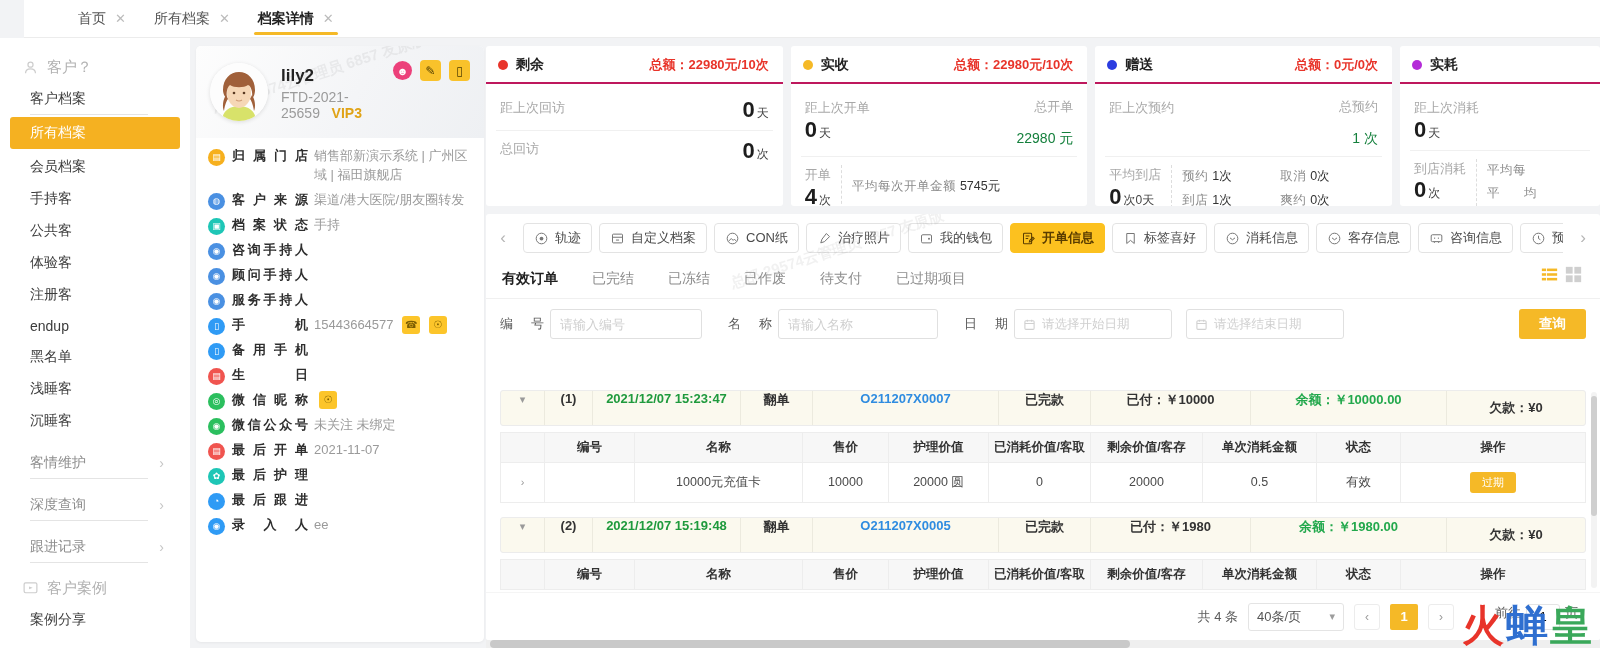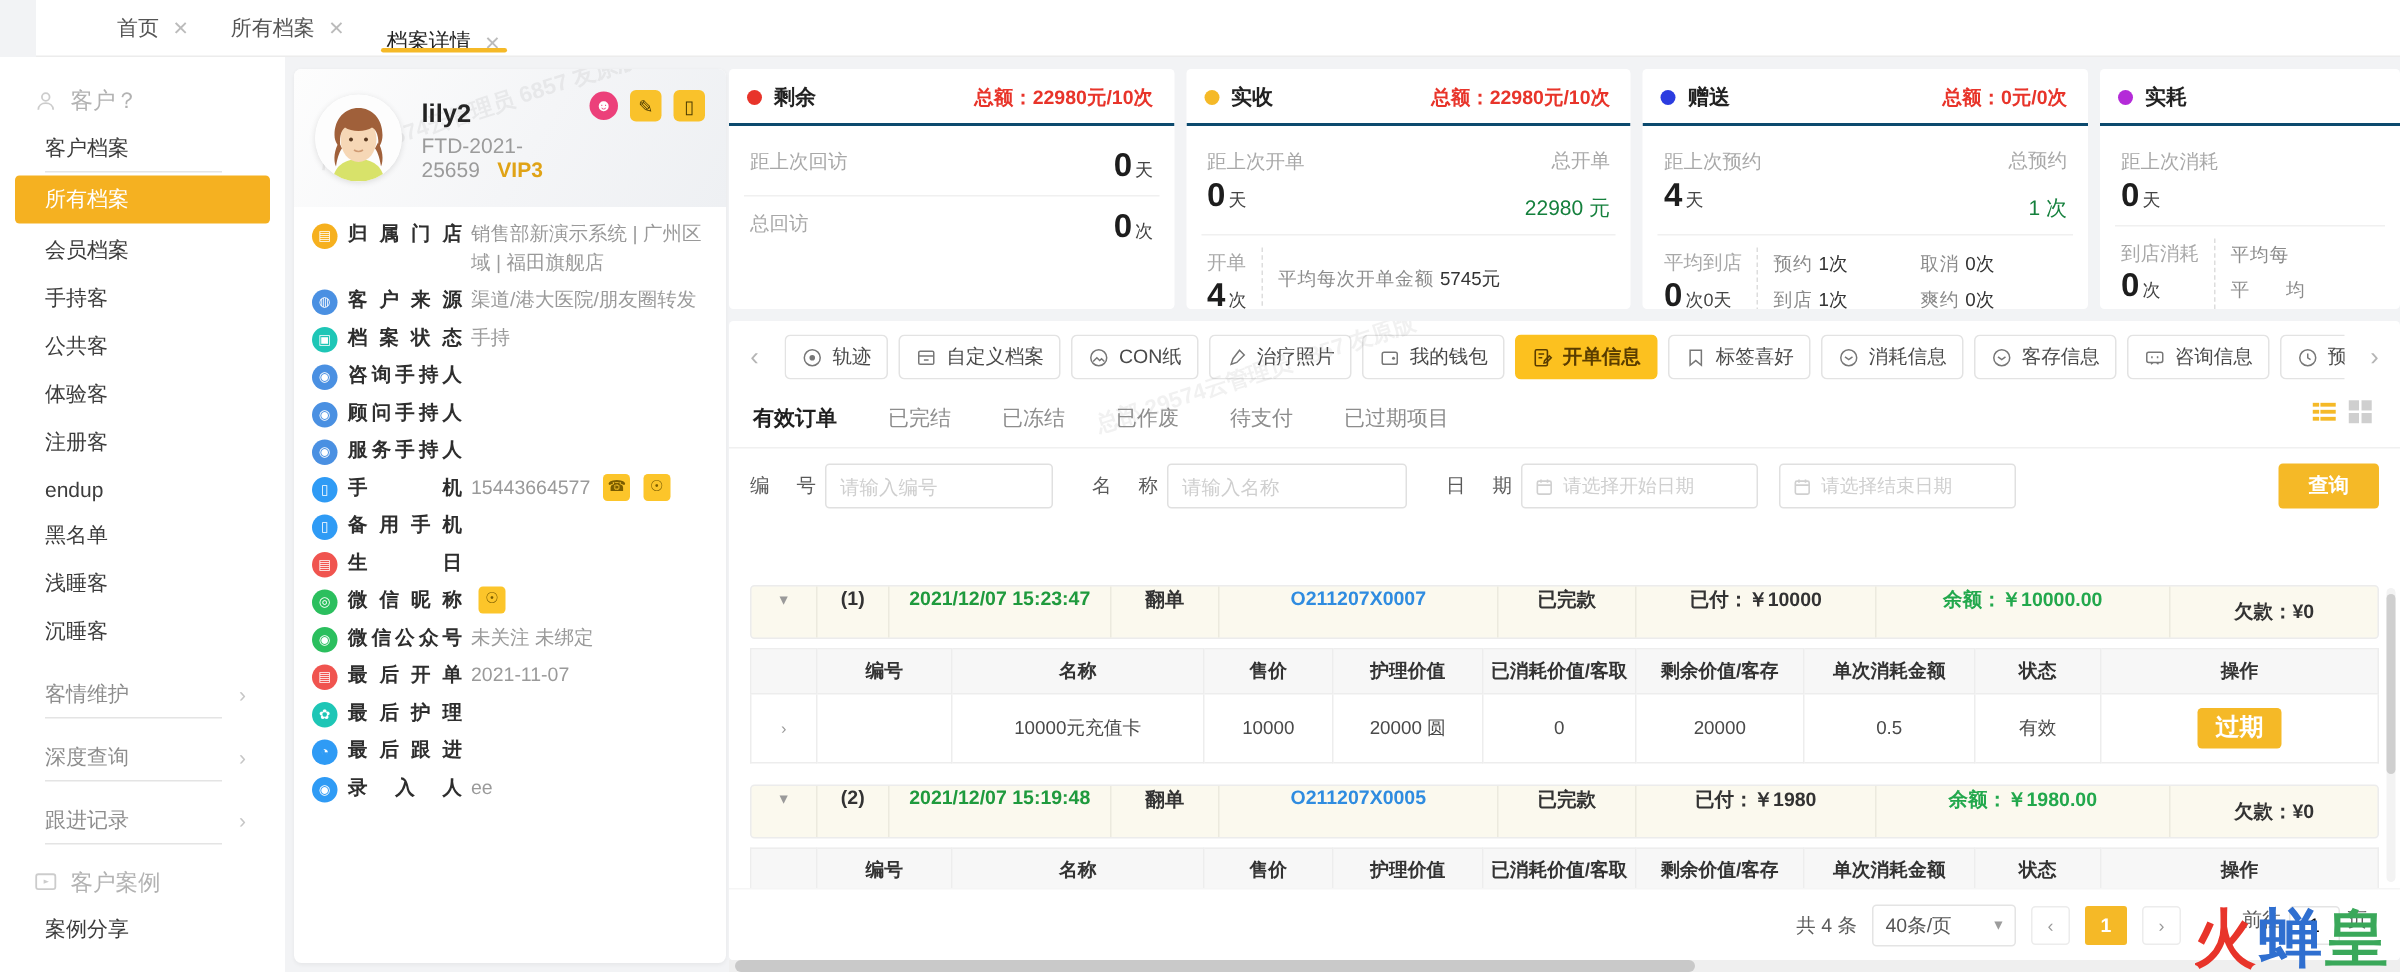--- a/index.html
+++ b/index.html
@@ -17,21 +17,21 @@
   
   .tabbar {
     height: 38px; background: #fff; display: flex; align-items: stretch;
     padding-left: 40px; border-bottom: 1px solid #ececec;
   }
   .tabbar .tab {
     display: flex; align-items: center; gap: 9px;
     padding: 0 14px; font-size: 14px; color: #555; cursor: pointer;
     position: relative;
   }
-  .tabbar .tab.active { color: #222; font-weight: 400; align-items: flex-end; }
+  .tabbar .tab.active { color: #222; font-weight: 700; }
   .tabbar .tab.active::after {
     content: ""; position: absolute; left: 10px; right: 10px; bottom: 2px;
     height: 3px; background: #f5b927; border-radius: 2px;
   }
   .tabbar .tab .x { color: #bbb; font-size: 13px; }
 
   
   .sidebar {
     position: absolute; left: 0; top: 38px; width: 190px; height: 610px;
     background: #fff; padding: 14px 0 0 0; overflow: hidden;
@@ -106,21 +106,21 @@
   }
 
   
   .stats { position: absolute; left: 486px; top: 46px; right: 0; height: 160px; display: flex; gap: 8px; }
   .stat {
     flex: 1; background: #fff; border-radius: 3px; padding: 0; overflow: hidden;
     min-width: 0; position: relative;
   }
   .stat-head {
     display: flex; align-items: center; justify-content: space-between;
-    padding: 10px 14px 8px 12px; border-bottom: 2px solid #0c4a6e;
+    padding: 10px 14px 8px 12px; border-bottom: 2px solid #be185d;
   }
   .stat-head .lft { display: flex; align-items: center; gap: 8px; font-size: 14px; font-weight: 700; color: #222; }
   .dot { width: 10px; height: 10px; border-radius: 50%; }
   .stat-head .amt { font-size: 13px; font-weight: 700; color: #e8342a; white-space: nowrap; }
   .stat-body { padding: 6px 10px; }
   .sb-row { padding: 8px 4px; display: flex; align-items: flex-start; justify-content: space-between; }
   .sb-row + .sb-row { border-top: 1px solid #f0f0f0; }
   .sb-l { flex: 1; min-width: 0; }
   .sb-cap { font-size: 13px; color: #a8a8a8; line-height: 1.5; white-space: nowrap; }
   .sb-val { font-size: 22px; font-weight: 700; color: #1d1d1d; line-height: 1.1; white-space: nowrap; }
@@ -211,21 +211,21 @@
   .itable { width: 100%; border-collapse: collapse; margin-top: 6px; font-size: 12.5px; }
   .itable th {
     background: #f7f7f7; border: 1px solid #ededed; font-weight: 700; color: #333;
     padding: 6px 3px; font-size: 12.5px; line-height: 1.35;
   }
   .itable td {
     border: 1px solid #ededed; padding: 9px 3px; text-align: center; color: #4a4a4a; background: #fff;
   }
   .tagbtn {
     display: inline-block; background: #f5b927; color: #fff; border-radius: 3px;
-    padding: 3px 12px; font-size: 16px; font-weight: 700; cursor: pointer;
+    padding: 3px 12px; font-size: 11px; font-weight: 400; cursor: pointer;
   }
 
   
   .footer {
     position: absolute; left: 0; right: 0; bottom: 0; height: 48px; background: #fff;
     display: flex; align-items: center; justify-content: flex-end; gap: 10px; padding-right: 22px;
     border-top: 1px solid #f5f5f5;
   }
   .ftxt { font-size: 13px; color: #5c5c5c; }
   .pgselect {
@@ -537,21 +537,20 @@
         <div class="lft">
             <span class="dot" style="background:#2b3ce0"></span>
           <span>赠送</span>
           </div>
         <div class="amt">总额：0元/0次</div>
       </div>
       <div class="stat-body">
         <div class="sb-row">
           <div class="sb-l">
             <div class="sb-cap">距上次预约</div>
-            <div class="sb-val"><span>4</span><small>天</small></div>
           </div>
           <div class="sb-r">
             <div class="cap">总预约</div>
             <div class="val">1 次</div>
           </div>
         </div>
         <div class="sb-row sb-grid">
           <div class="left">
             <div class="sb-cap">平均到店</div>
             <div class="sb-val"><span>0</span><small>次0天</small></div>

